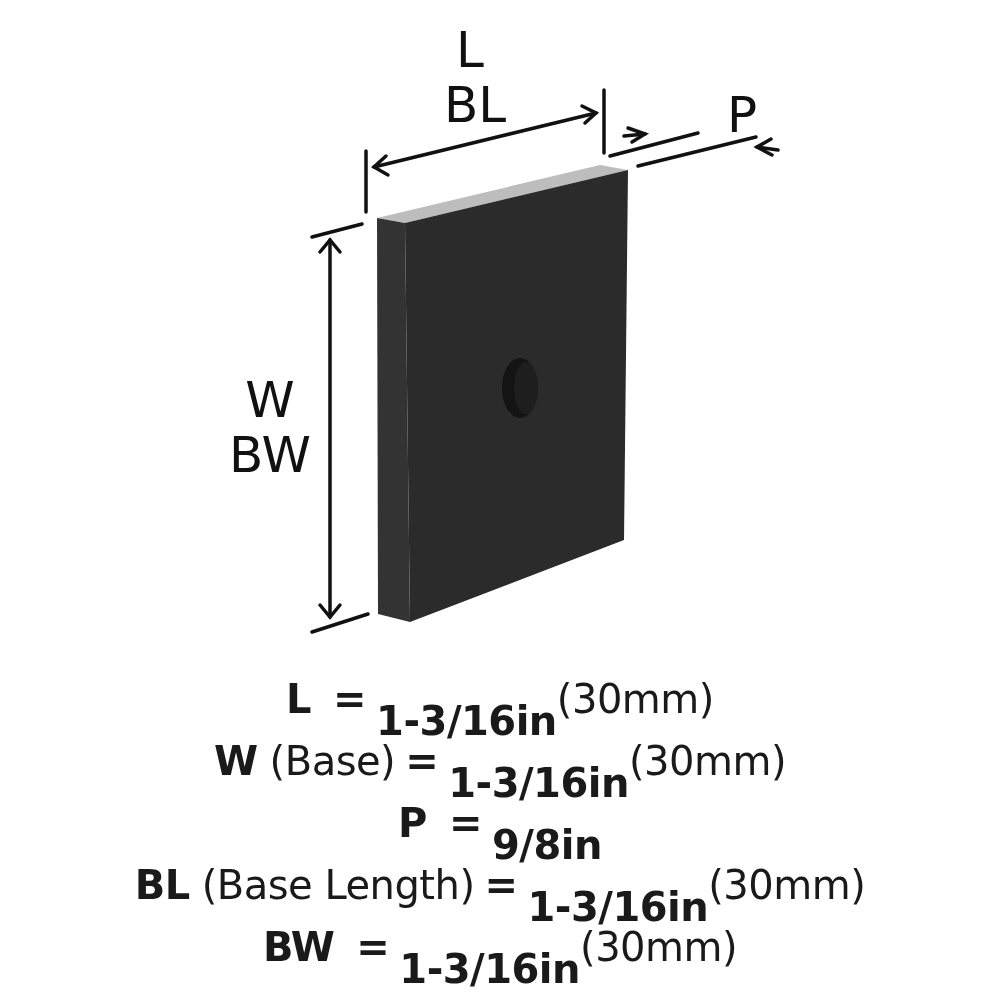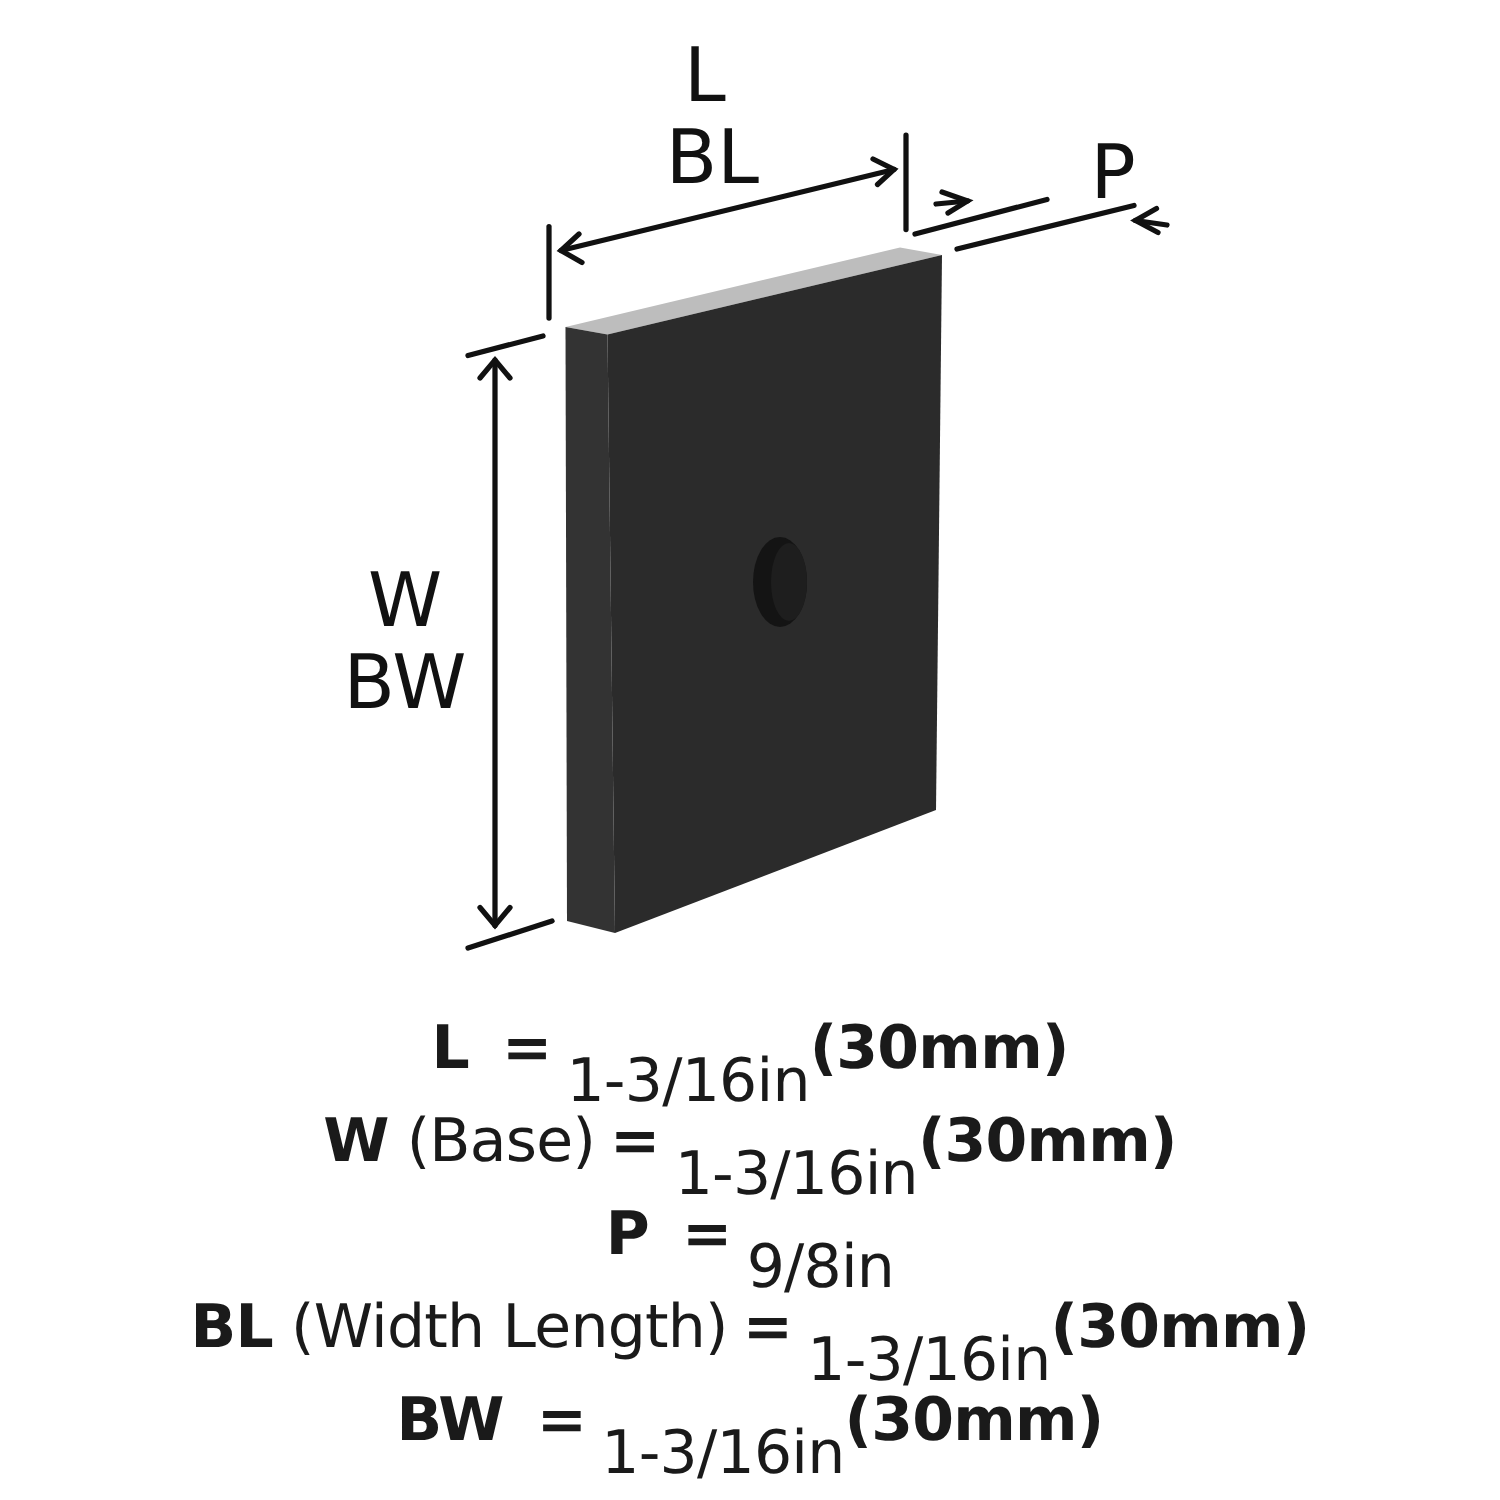--- a/index.html
+++ b/index.html
@@ -4,22 +4,22 @@
 <style>
   html, body { margin: 0; padding: 0; background: #ffffff; }
   body { width: 1000px; height: 1000px; position: relative; overflow: hidden; font-family: "DejaVu Sans", sans-serif; }
   #diagram { position: absolute; left: 0; top: 0; width: 1000px; height: 650px; }
   .lbl { position: absolute; font-family: "DejaVu Sans", sans-serif; font-size: 50px; color: #111; line-height: 1; text-align: center; }
   #specs { position: absolute; left: 0; top: 668px; width: 1000px; }
   .spec-row { height: 62px; display: flex; justify-content: center; align-items: center; font-size: 40px; color: #1a1a1a; white-space: nowrap; letter-spacing: -0.5px; }
   .spec-row .code { font-weight: bold; margin-right: 12px; }
   .spec-row .name { font-weight: normal; }
   .spec-row .eq { font-weight: bold; margin: 0 10px; }
-  .spec-row .imp { font-weight: normal; margin-top: 44px; }
-  .spec-row .met { font-weight: bold; }
+  .spec-row .imp { font-weight: bold; margin-top: 44px; }
+  .spec-row .met { font-weight: normal; }
 </style>
 </head>
 <body>
 
 <div id="diagram">
   <svg width="1000" height="650" viewBox="0 0 1000 650">
 
     <polygon points="377,218 405,223 628,170 600,165" fill="#bdbdbd"></polygon>
 
     <polygon points="377,218 405,223 410,622 378,614" fill="#333333"></polygon>
@@ -73,21 +73,21 @@
     <span class="imp">1-3/16in</span>
     <span class="met">(30mm)</span>
   </div>
   <div class="spec-row">
     <span class="code">P</span>
     <span class="eq">=</span>
     <span class="imp">9/8in</span>
   </div>
   <div class="spec-row">
     <span class="code">BL</span>
-    <span class="name">(Width Length)</span>
+    <span class="name">(Base Length)</span>
     <span class="eq">=</span>
     <span class="imp">1-3/16in</span>
     <span class="met">(30mm)</span>
   </div>
   <div class="spec-row">
     <span class="code">BW</span>
     <span class="eq">=</span>
     <span class="imp">1-3/16in</span>
     <span class="met">(30mm)</span>
   </div>

